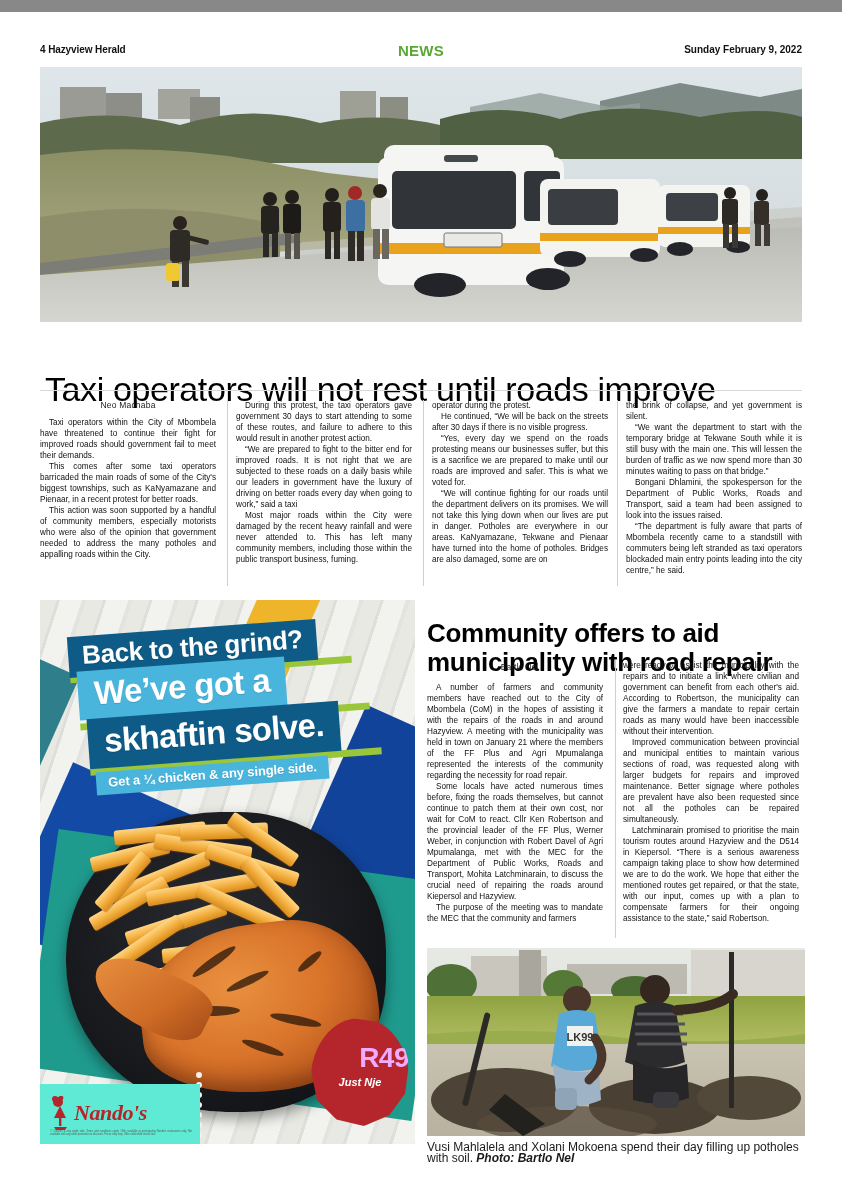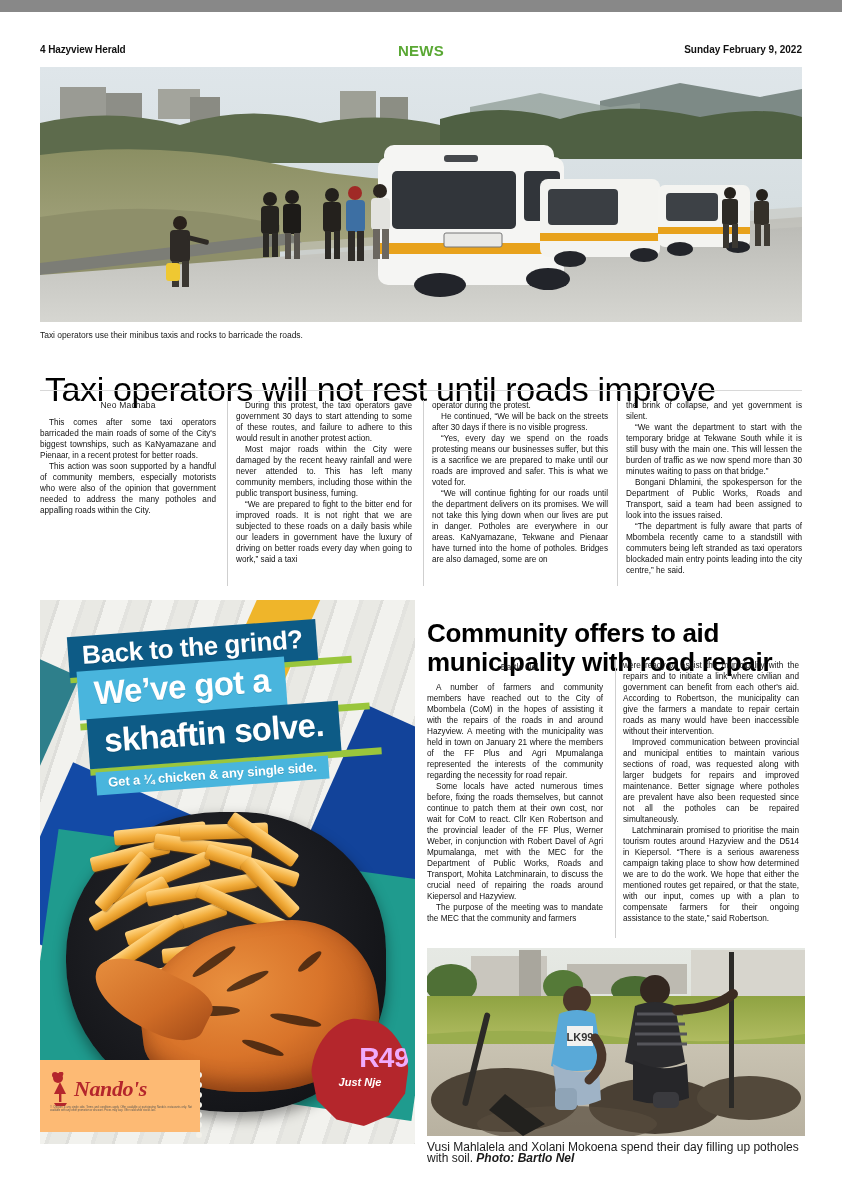--- a/index.html
+++ b/index.html
@@ -419,23 +419,23 @@
     font-family: "Liberation Sans", sans-serif;
     font-weight: bold;
     font-style: italic;
     font-size: 11px;
     color: #ffffff;
   }
 
   
   .logo-plate {
     position: absolute;
-    left: 0; bottom: 12px;
-    width: 160px; height: 72px;
-    background: #fdba74;
+    left: 0; bottom: 0;
+    width: 160px; height: 60px;
+    background: #5eead4;
     z-index: 9;
   }
   .logo-mark {
     position: absolute;
     left: 10px; top: 12px;
     width: 22px; height: 34px;
   }
   .logo-word {
     position: absolute;
     left: 34px; top: 16px;
@@ -588,40 +588,40 @@
       </g>
       <g>
         <circle cx="722" cy="128" r="6" fill="#25211c"></circle>
         <rect x="714" y="134" width="15" height="24" rx="3" fill="#343029"></rect>
         <rect x="715" y="157" width="6" height="22" fill="#3f3b34"></rect>
         <rect x="724" y="157" width="6" height="22" fill="#3f3b34"></rect>
       </g>
     </svg>
   </div>
 
-  <div class="photo-caption">Taxi operators use their minibus taxis and rocks to barricade the roads.</div>
 
   <h1 class="headline1">Taxi operators will not rest until roads improve</h1>
   <div class="rule-under-head"></div>
 
   <div class="a1-cols">
     <div class="col-rule" style="left:187px"></div>
     <div class="col-rule" style="left:383px"></div>
     <div class="col-rule" style="left:577px"></div>
 
     <div class="col c1">
       <div class="byline">Neo Machaba</div>
+      <p class="body">Taxi operators within the City of Mbombela have threatened to continue their fight for improved roads should government fail to meet their demands.</p>
       <p class="body">This comes after some taxi operators barricaded the main roads of some of the City's biggest townships, such as KaNyamazane and Pienaar, in a recent protest for better roads.</p>
       <p class="body">This action was soon supported by a handful of community members, especially motorists who were also of the opinion that government needed to address the many potholes and appalling roads within the City.</p>
     </div>
 
     <div class="col c2">
       <p class="body">During this protest, the taxi operators gave government 30 days to start attending to some of these routes, and failure to adhere to this would result in another protest action.</p>
+      <p class="body">“We are prepared to fight to the bitter end for improved roads. It is not right that we are subjected to these roads on a daily basis while our leaders in government have the luxury of driving on better roads every day when going to work,” said a taxi</p>
       <p class="body">Most major roads within the City were damaged by the recent heavy rainfall and were never attended to. This has left many community members, including those within the public transport business, fuming.</p>
-      <p class="body">“We are prepared to fight to the bitter end for improved roads. It is not right that we are subjected to these roads on a daily basis while our leaders in government have the luxury of driving on better roads every day when going to work,” said a taxi</p>
     </div>
 
     <div class="col c3">
       <p class="body cont">operator during the protest.</p>
       <p class="body">He continued, “We will be back on the streets after 30 days if there is no visible progress.</p>
       <p class="body">“Yes, every day we spend on the roads protesting means our businesses suffer, but this is a sacrifice we are prepared to make until our roads are improved and safer. This is what we voted for.</p>
       <p class="body">“We will continue fighting for our roads until the department delivers on its promises. We will not take this lying down when our lives are put in danger. Potholes are everywhere in our areas. KaNyamazane, Tekwane and Pienaar have turned into the home of potholes. Bridges are also damaged, some are on</p>
     </div>
 
     <div class="col c4">

